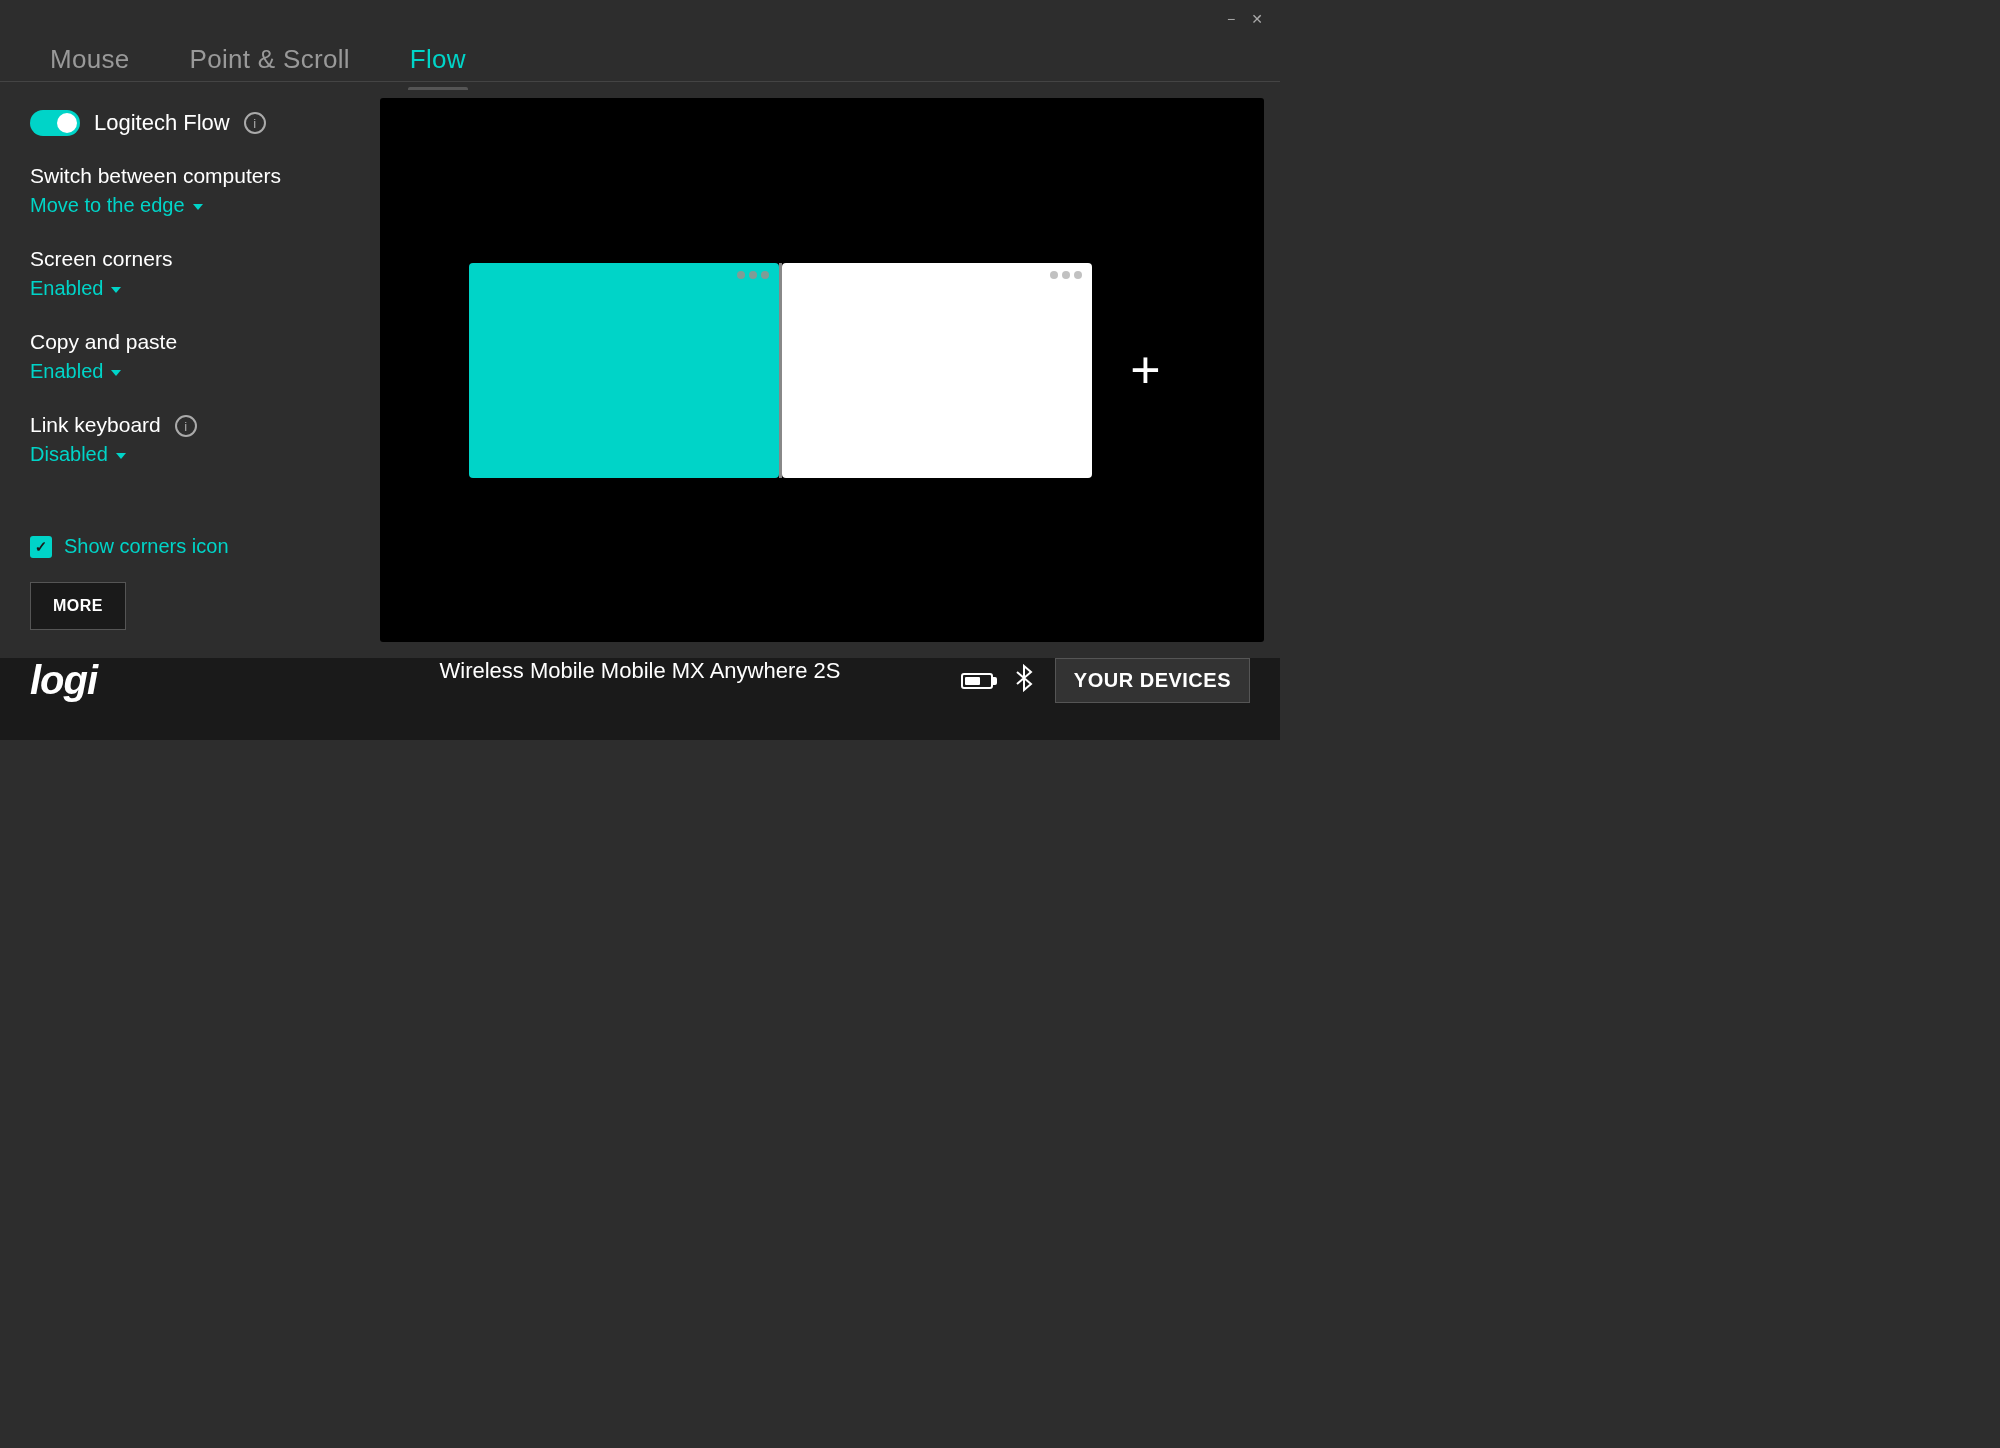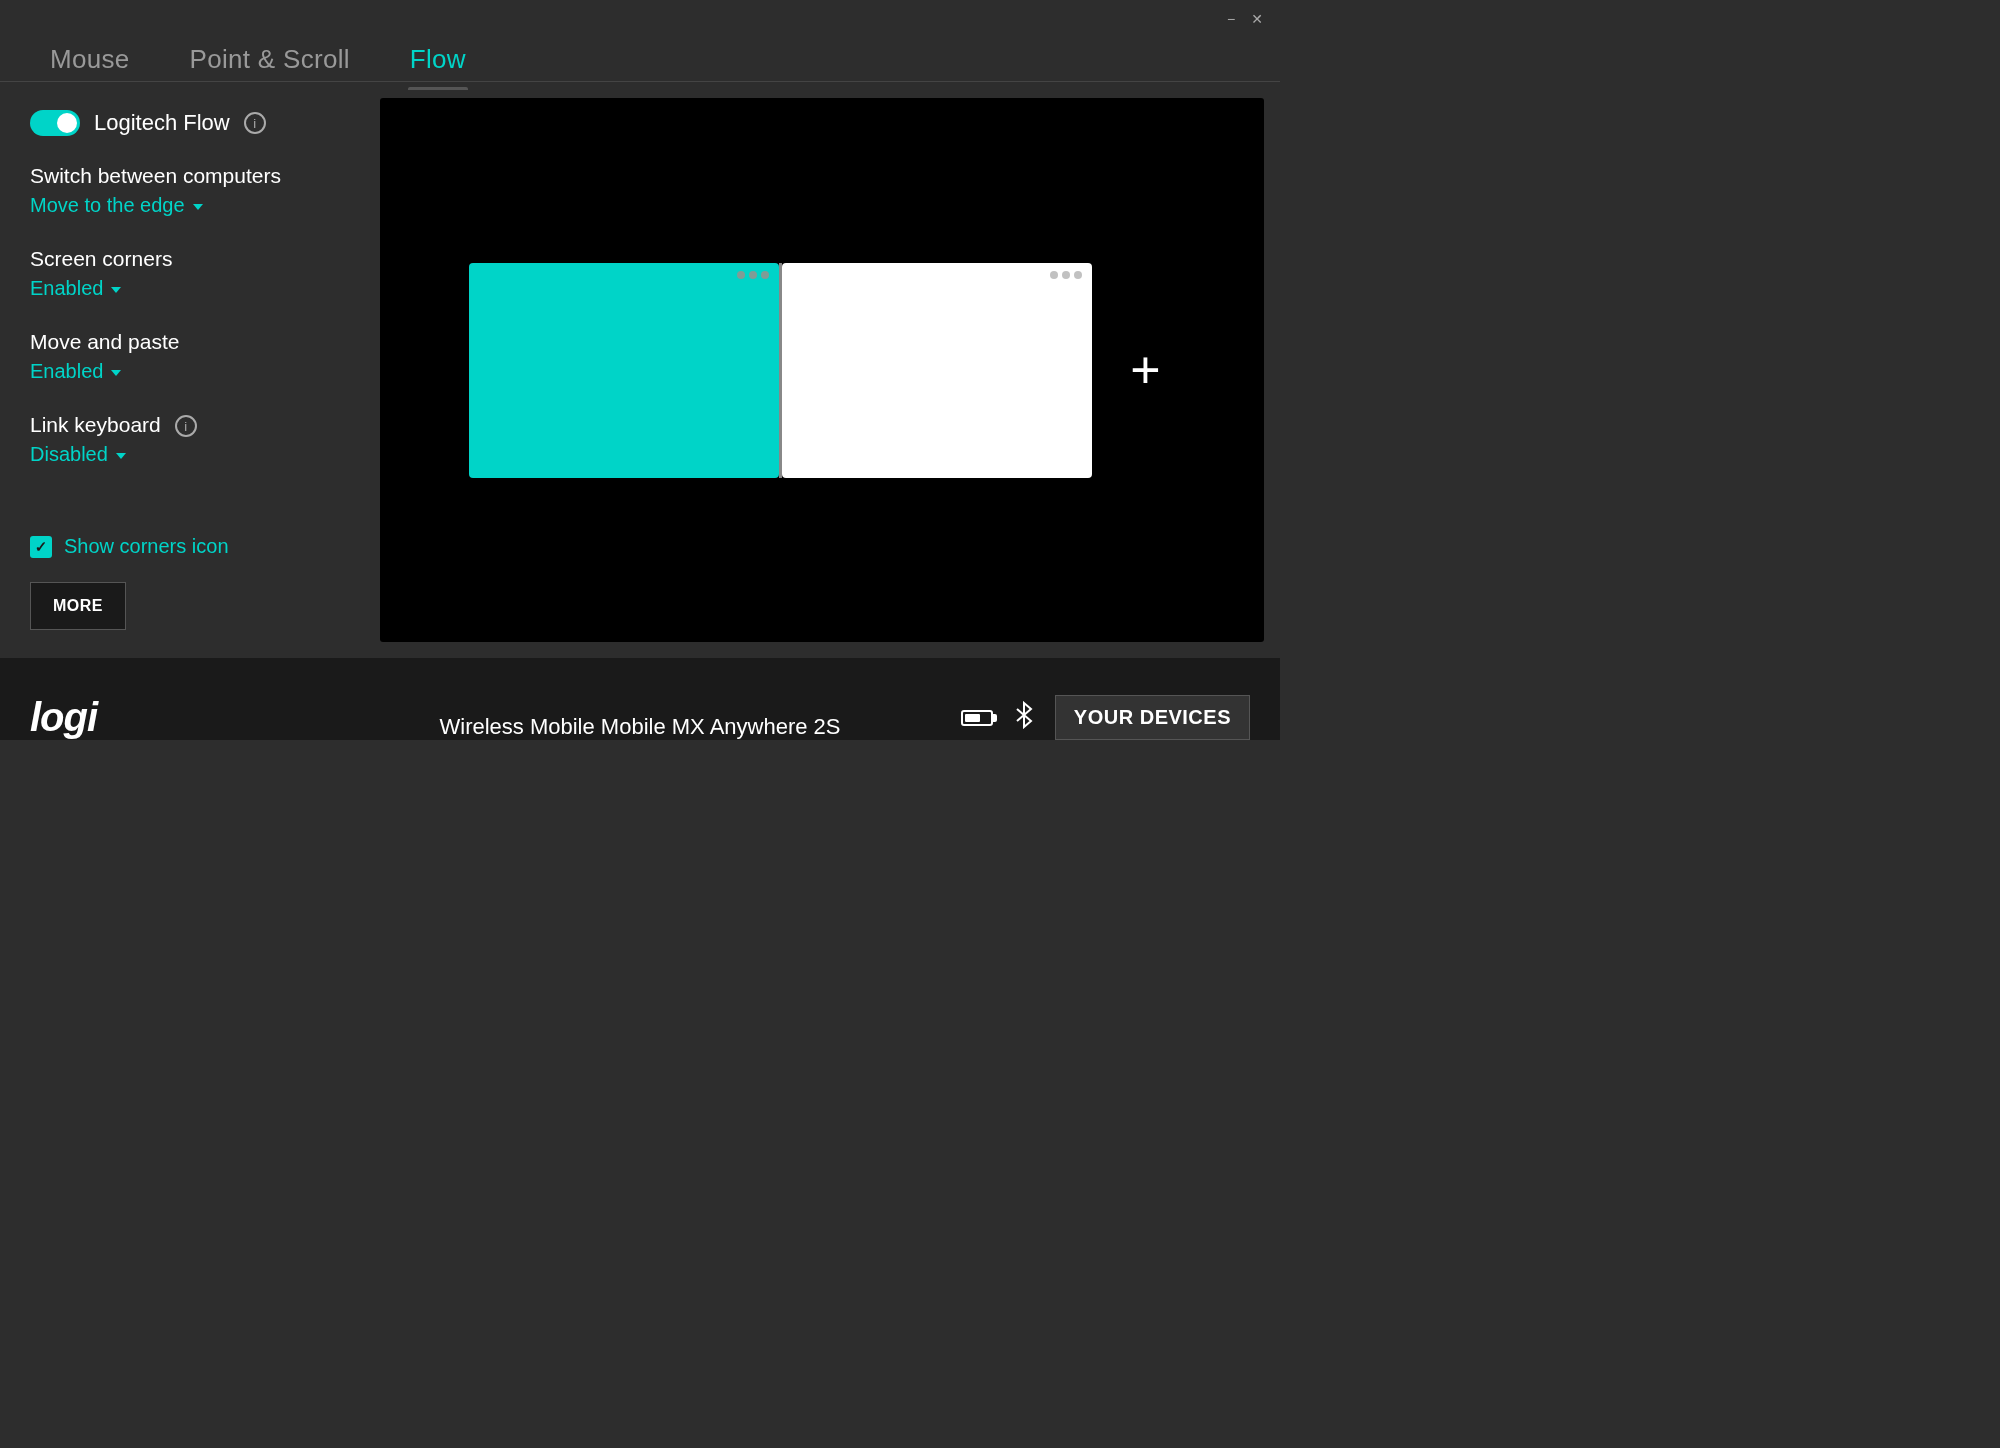--- a/index.html
+++ b/index.html
@@ -267,21 +267,21 @@
       font-size: 52px;
       font-weight: 300;
       line-height: 1;
     }
 
     
     .footer {
       height: 82px;
       background: #1a1a1a;
       display: flex;
-      align-items: flex-end;
+      align-items: flex-start;
       padding: 0 30px;
       position: relative;
     }
     .logi-logo {
       font-size: 40px;
       font-weight: 900;
       color: white;
       font-style: italic;
       letter-spacing: -1px;
     }
@@ -381,21 +381,21 @@
 
     <div class="section-item">
       <div class="section-title">Screen corners</div>
       <div class="section-value">
         <span>Enabled</span>
         <span class="chevron-down"></span>
       </div>
     </div>
 
     <div class="section-item">
-      <div class="section-title">Move and paste</div>
+      <div class="section-title">Copy and paste</div>
       <div class="section-value">
         <span>Enabled</span>
         <span class="chevron-down"></span>
       </div>
     </div>
 
     <div class="section-item">
       <div class="section-title">
         <span>Link keyboard</span>
         <span style="display:inline-flex; align-items:center; justify-content:center; width:22px; height:22px; border:2px solid #aaa; border-radius:50%; font-size:13px; color:#aaa; margin-left:8px; vertical-align:middle;">i</span>

